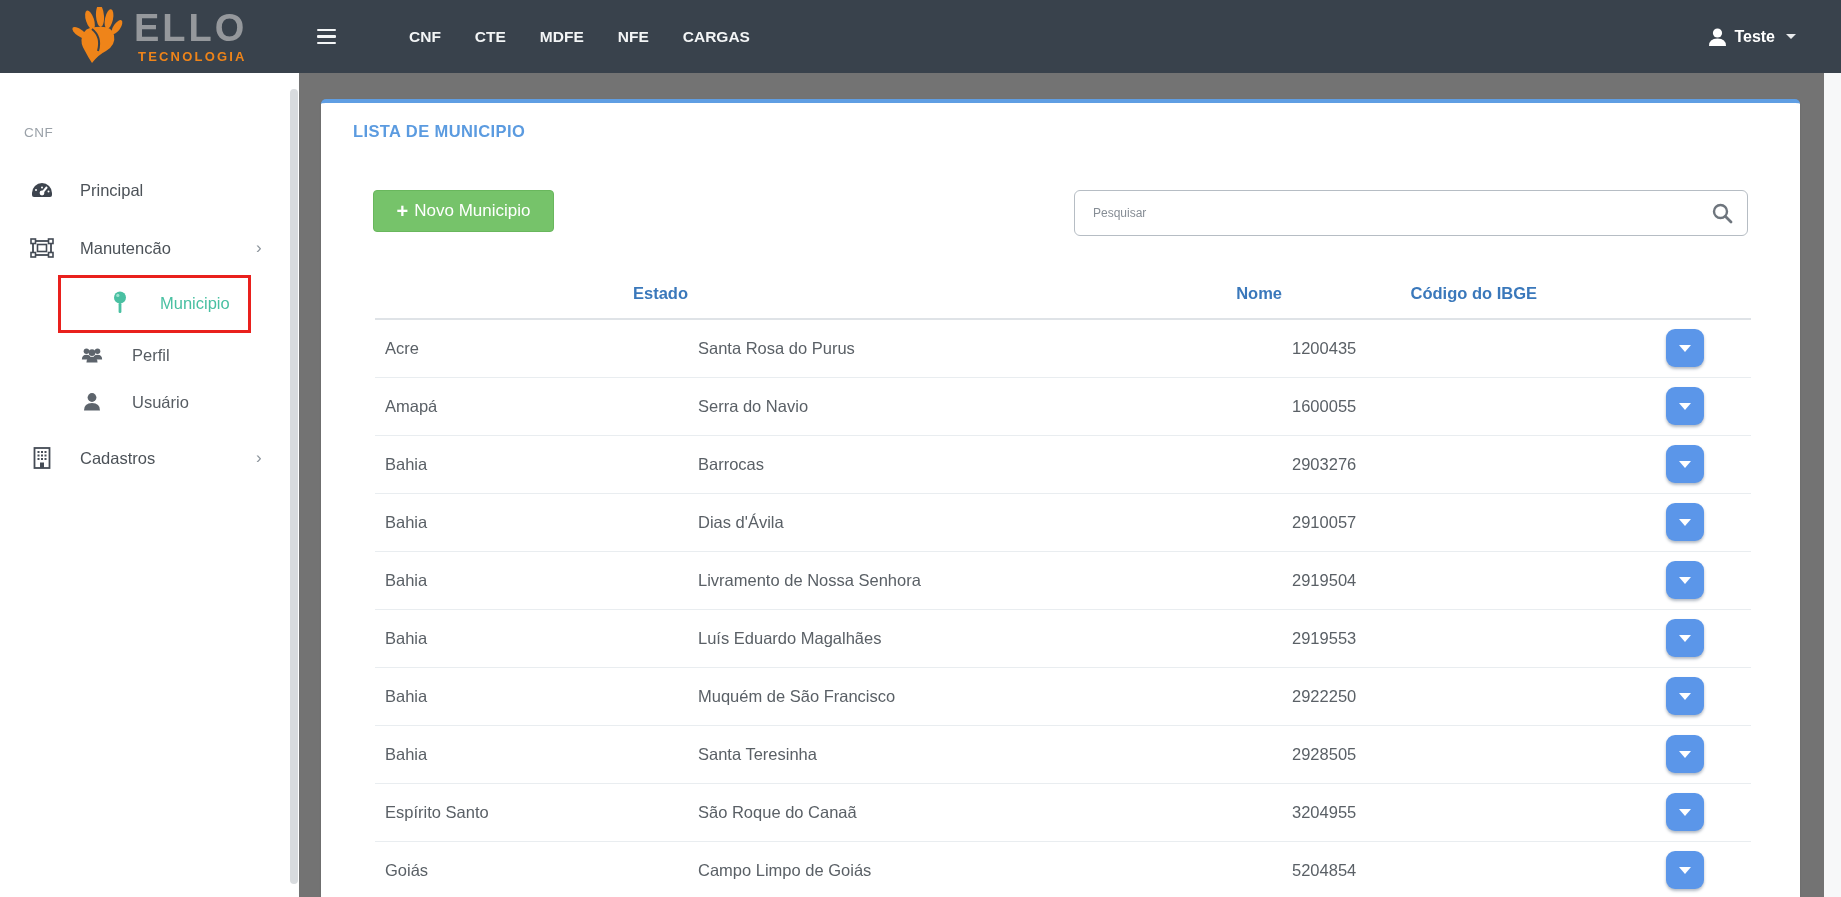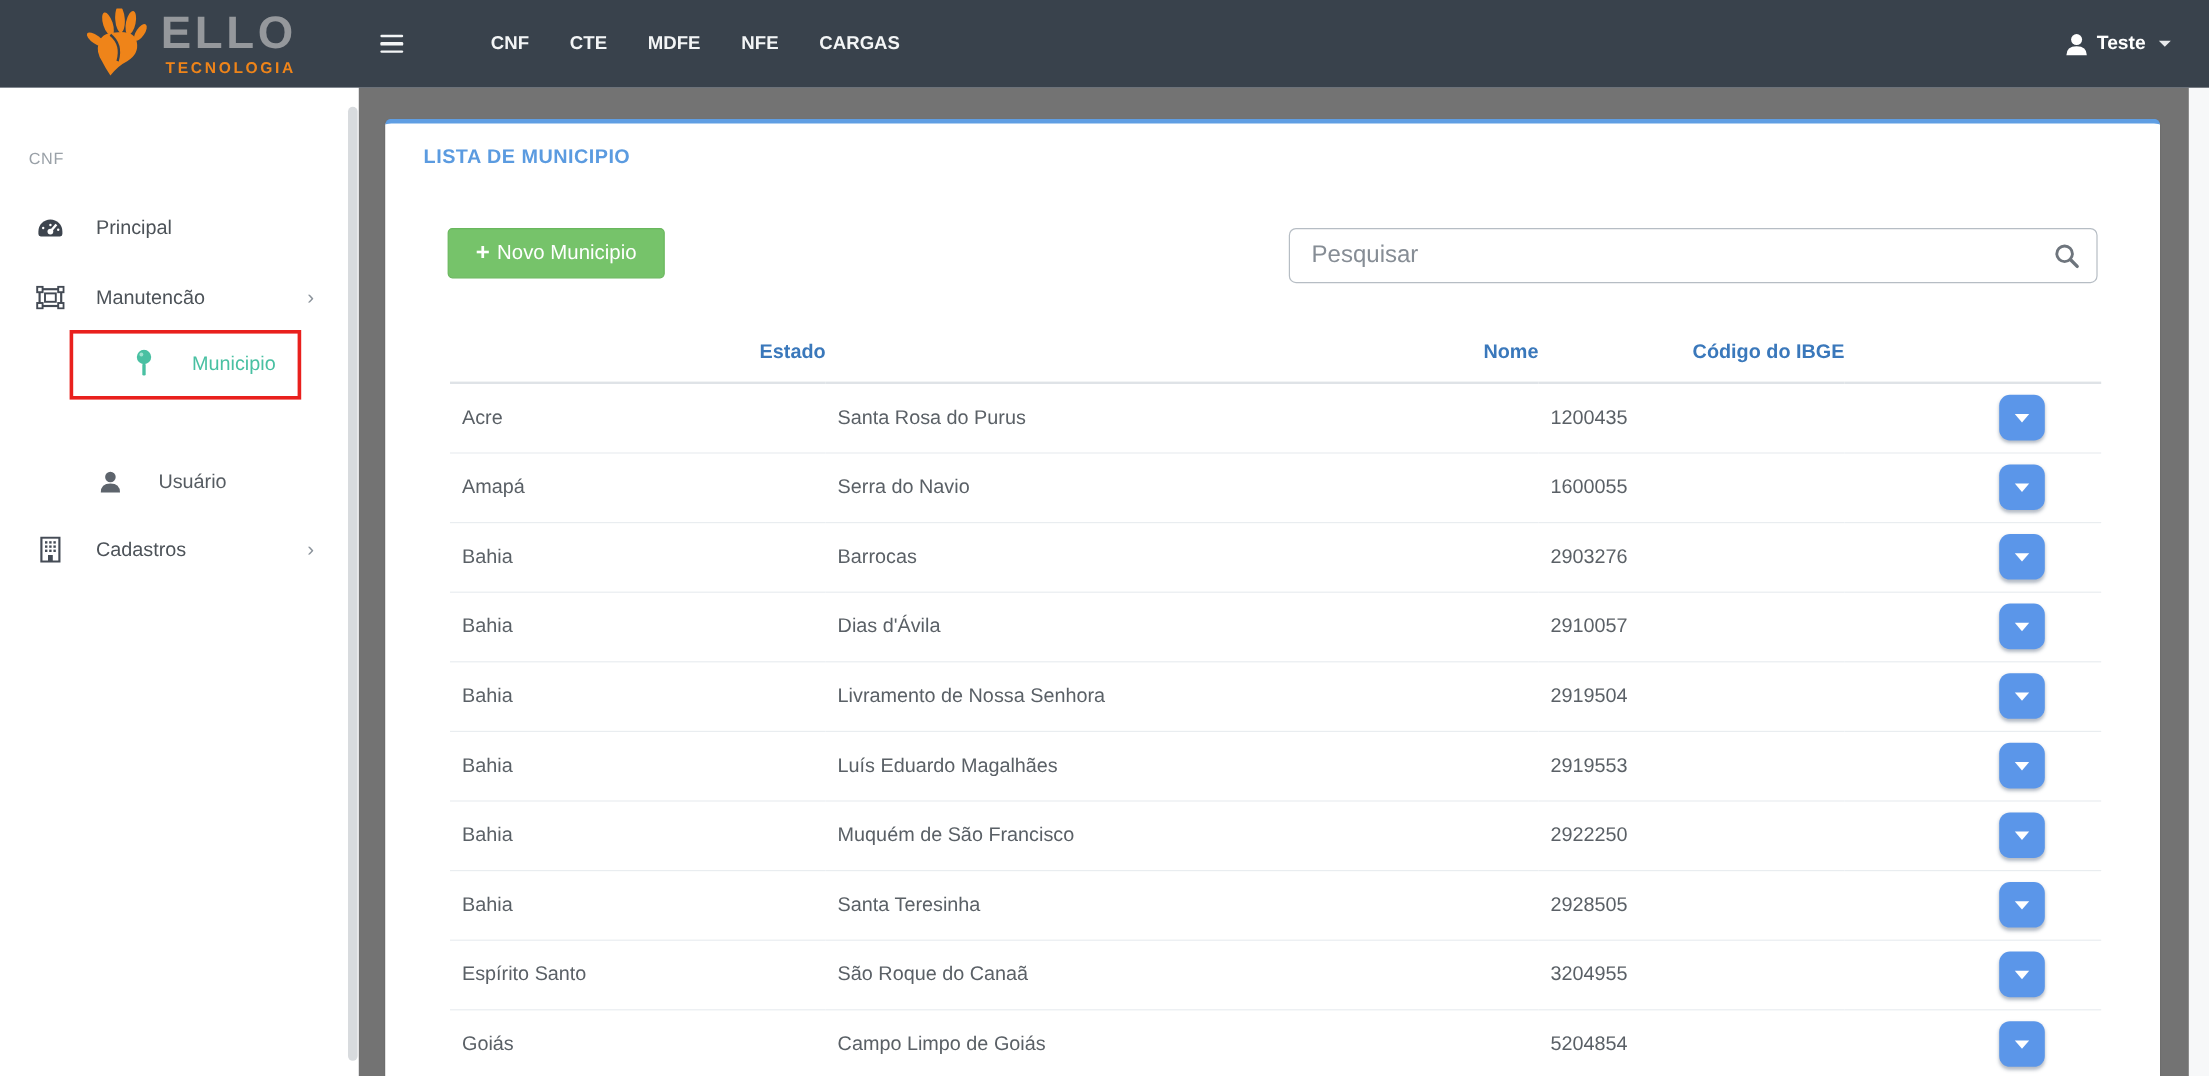--- a/index.html
+++ b/index.html
@@ -13,21 +13,21 @@
   .brand-name { position:absolute; left:118px; top:9px; font-size:38px; font-weight:bold;
     color:#95989c; letter-spacing:3px; line-height:1; }
   .brand-sub { position:absolute; left:122px; top:50px; font-size:13px; font-weight:bold;
     color:#ef8419; letter-spacing:2.2px; line-height:1; }
   .hamburger { position:absolute; left:308px; top:0; width:36px; height:73px; cursor:pointer;
     display:flex; flex-direction:column; justify-content:center; gap:4px; align-items:center; }
   .hamburger span { display:block; width:19px; height:2.5px; background:#f3f5f6; border-radius:1px; }
   .nav-menu { position:absolute; left:392px; top:0; height:73px; display:flex; align-items:stretch; }
   .nav-item { display:flex; align-items:center; padding:0 17px; font-size:15.5px; font-weight:bold;
     color:#f3f5f6; cursor:pointer; }
-  .user-menu { position:absolute; right:32px; top:0; height:73px; display:flex; align-items:center;
+  .user-menu { position:absolute; right:45px; top:0; height:73px; display:flex; align-items:center;
     gap:7px; cursor:pointer; }
   .user-name { font-size:16px; font-weight:bold; color:#ffffff; }
   .caret-down-white { width:0; height:0; border-left:5px solid transparent; border-right:5px solid transparent;
     border-top:5px solid #e8eaec; margin-left:4px; }
 
   
   .sidebar { position:absolute; left:0; top:73px; width:299px; height:824px; background:#ffffff; }
   .sidebar-scrollbar { position:absolute; left:290px; top:16px; width:8px; height:795px;
     background:#d8dbde; border-radius:4px; }
   .section-label { position:absolute; left:24px; top:52px; font-size:13.5px; color:#9aa1a8; letter-spacing:.5px; }
@@ -53,21 +53,21 @@
     border-top:4px solid #5f9ee3; border-radius:5px 5px 0 0; box-shadow:0 1px 2px rgba(0,0,0,.12); }
   .card-title { position:absolute; left:32px; top:19px; font-size:16.5px; font-weight:bold;
     color:#5b9be0; letter-spacing:.4px; }
   .btn-new { position:absolute; left:52px; top:87px; width:181px; height:42px; background:#76c36a;
     border:1px solid #69b75d; border-radius:4px; color:#ffffff; font-size:17px;
     font-family:"Liberation Sans",sans-serif; cursor:pointer; display:flex; align-items:center;
     justify-content:center; gap:6px; }
   .btn-new .plus { font-size:20px; font-weight:bold; line-height:1; }
   .search-wrap { position:absolute; left:753px; top:87px; width:674px; height:46px; }
   .search-input { width:100%; height:100%; border:1px solid #b6bdc4; border-radius:6px;
-    padding:0 50px 1px 18px; font-size:20px; color:#444a50; font-family:"Liberation Sans",sans-serif;
+    padding:0 50px 1px 18px; font-size:12px; color:#444a50; font-family:"Liberation Sans",sans-serif;
     outline:none; background:#fff; }
   .search-input::placeholder { color:#868d95; }
   .search-icon { position:absolute; right:15px; top:12px; cursor:pointer; }
 
   table.muni { position:absolute; left:54px; top:170px; width:1376px; border-collapse:collapse; }
   table.muni th { text-align:right; font-size:16.5px; font-weight:bold; color:#3a78bb;
     height:46px; padding:0 0 4px 10px; border-bottom:2px solid #dfe3e7; vertical-align:middle; }
   table.muni td { height:58px; font-size:16.5px; color:#5a6066; padding-left:10px;
     border-bottom:1px solid #e9edf0; vertical-align:middle; background:#fff; }
   .col-estado { width:313px; } .col-nome { width:594px; } .col-codigo { width:255px; } .col-actions { width:214px; }
@@ -160,20 +160,35 @@
       <svg width="14" height="24" viewBox="0 0 14 24">
         <circle cx="7" cy="6.5" r="6" fill="#49c0a2"></circle>
         <circle cx="4.8" cy="4.4" r="1.6" fill="#9fe2cf"></circle>
         <rect x="5.6" y="12" width="2.8" height="10" rx="1.2" fill="#49c0a2"></rect>
       </svg>
     </span>
     <span class="side-label">Municipio</span>
   </div>
   <div class="highlight-box"></div>
 
+  <div class="side-item sub it-perfil">
+    <span class="side-icon">
+      <svg width="26" height="18" viewBox="0 0 26 18">
+        <g fill="#5d646c">
+          <circle cx="7" cy="5" r="3"></circle>
+            <path d="M2 14 Q2 8.8 7 8.8 Q12 8.8 12 14 Z"></path>
+          <circle cx="19" cy="5" r="3"></circle>
+            <path d="M14 14 Q14 8.8 19 8.8 Q24 8.8 24 14 Z"></path>
+          <circle cx="13" cy="6.5" r="3.6"></circle>
+            <path d="M7 17 Q7 10.8 13 10.8 Q19 10.8 19 17 Z"></path>
+        </g>
+      </svg>
+    </span>
+    <span class="side-label">Perfil</span>
+  </div>
 
   <div class="side-item sub it-usuario">
     <span class="side-icon">
       <svg width="18" height="20" viewBox="0 0 18 20">
         <circle cx="9" cy="5.5" r="4.4" fill="#5d646c"></circle>
         <path d="M1 18.5 Q1 11 9 11 Q17 11 17 18.5 Z" fill="#5d646c"></path>
       </svg>
     </span>
     <span class="side-label">Usuário</span>
   </div>

